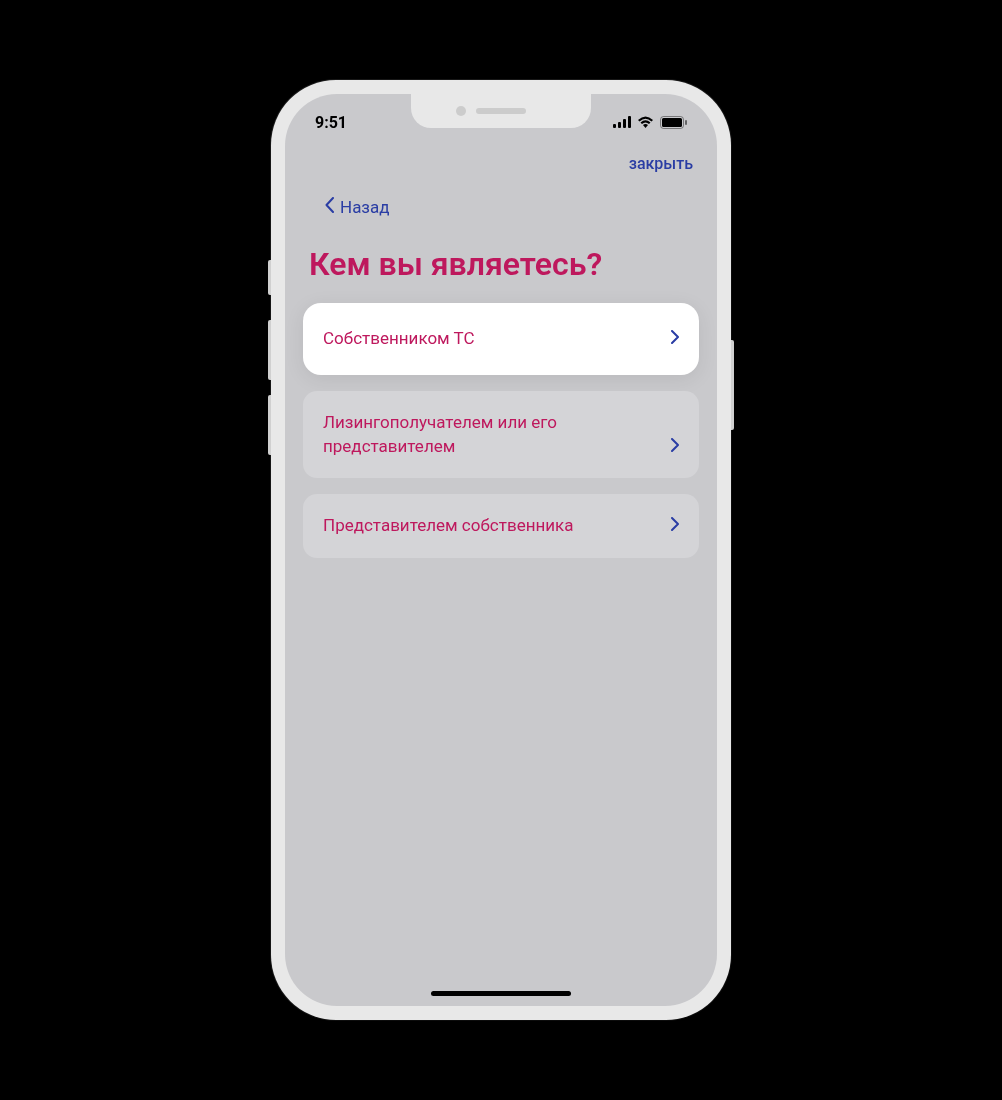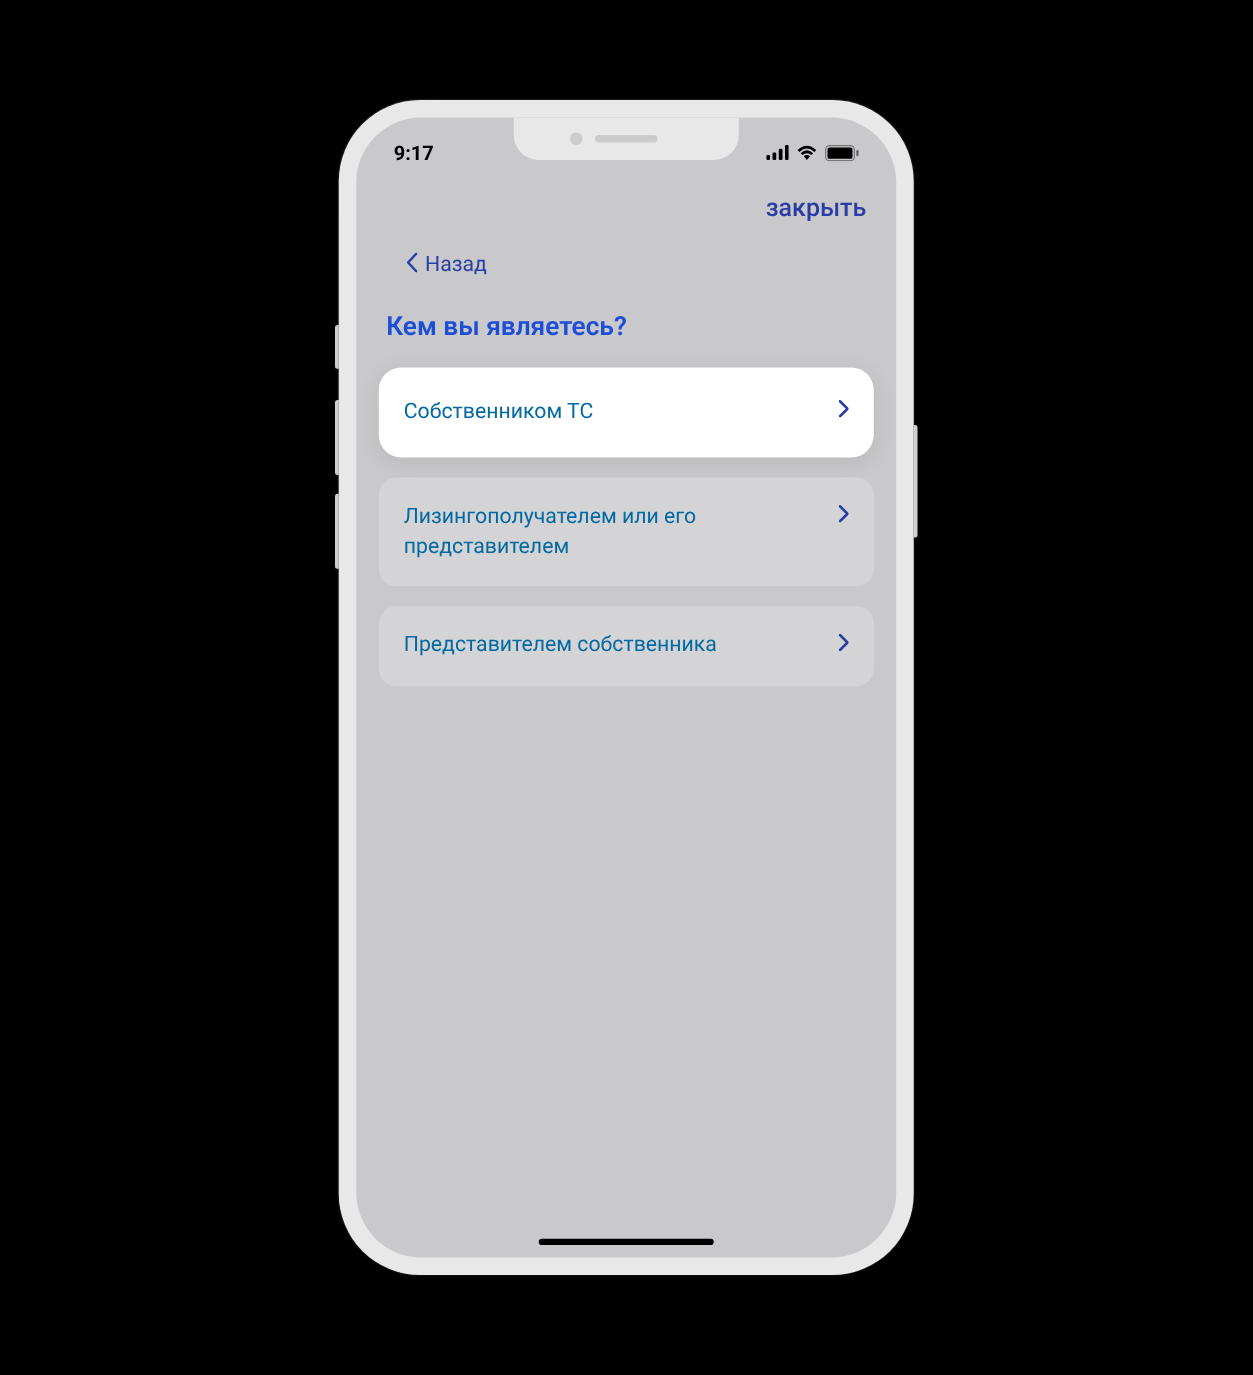--- a/index.html
+++ b/index.html
@@ -120,59 +120,59 @@
     .signal-icon svg, .wifi-icon svg, .battery-icon svg {
       display: block;
     }
     .header {
       display: flex;
       justify-content: flex-end;
       padding: 12px 24px 0 24px;
     }
     .close-link {
       color: #2a3da4;
-      font-size: 20px;
+      font-size: 16px;
       font-weight: 500;
       cursor: pointer;
       margin-left: 48px;
     }
     .back-link {
       display: flex;
       align-items: center;
       gap: 6px;
       padding: 24px 24px 0 24px;
       color: #2a3da4;
       font-size: 17px;
       cursor: pointer;
       margin-left: 16px;
     }
     .back-link .chevron {
       font-size: 16px;
     }
     .title {
       padding: 28px 8px 20px 24px;
-      font-size: 21px;
+      font-size: 32px;
       font-weight: 600;
-      color: #1d4ed8;
+      color: #be185d;
     }
     .options {
       padding: 0 18px;
       display: flex;
       flex-direction: column;
       gap: 16px;
     }
     .option-card {
       background: #d4d4d7;
       border-radius: 14px;
       padding: 20px 20px;
       display: flex;
       justify-content: space-between;
-      align-items: flex-start;
+      align-items: flex-end;
       cursor: pointer;
-      color: #0369a1;
+      color: #be185d;
       font-size: 17px;
       line-height: 1.4;
     }
     .option-card.selected {
       background: #fff;
       box-shadow: 0 4px 20px rgba(0,0,0,0.08);
       border-radius: 18px;
       padding: 24px 20px;
     }
     .option-text {
@@ -203,21 +203,21 @@
   <div class="side-button-left-3"></div>
   <div class="side-button-right"></div>
 
   <div class="screen">
     <div class="notch">
       <div class="notch-camera"></div>
       <div class="notch-speaker"></div>
     </div>
 
     <div class="status-bar">
-      <div class="status-left">9:17</div>
+      <div class="status-left">9:51</div>
       <div class="status-right">
         <span class="signal-icon">
           <svg width="18" height="12" viewBox="0 0 18 12">
             <rect x="0" y="8" width="3" height="4" rx="1" fill="#000"></rect>
             <rect x="5" y="6" width="3" height="6" rx="1" fill="#000"></rect>
             <rect x="10" y="3" width="3" height="9" rx="1" fill="#000"></rect>
             <rect x="15" y="0" width="3" height="12" rx="1" fill="#000"></rect>
           </svg>
         </span>
         <span class="wifi-icon">

